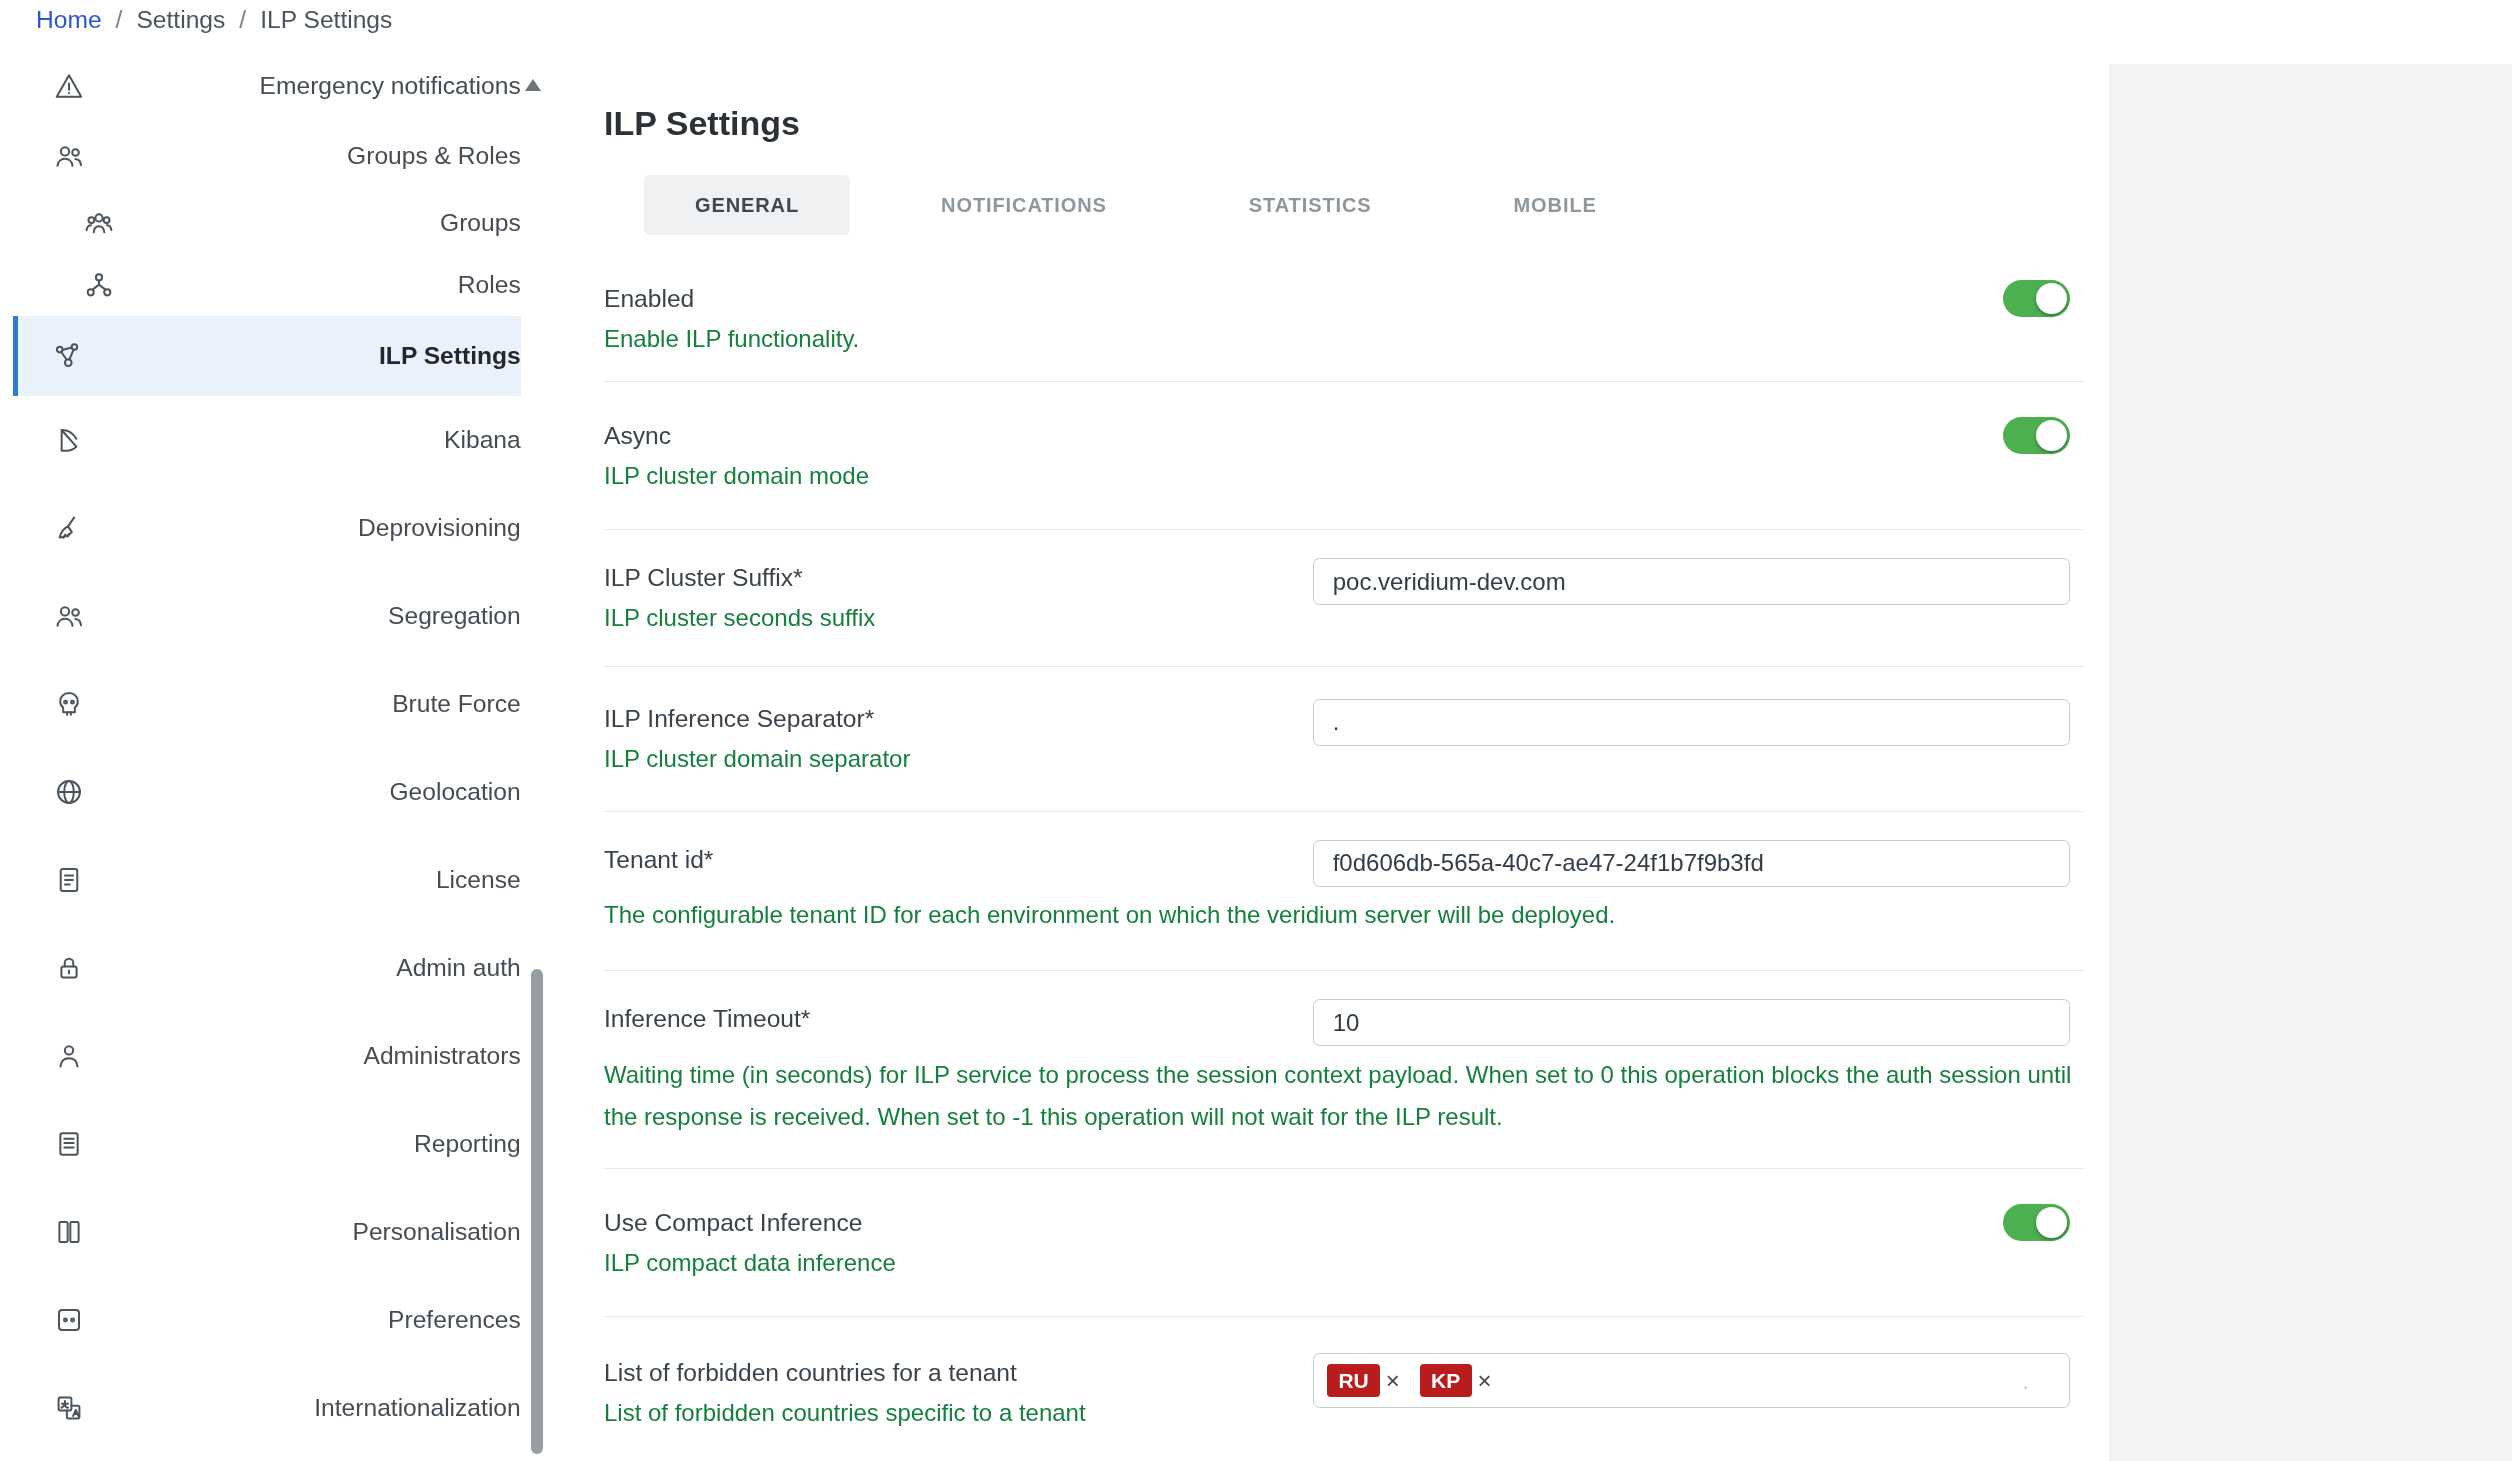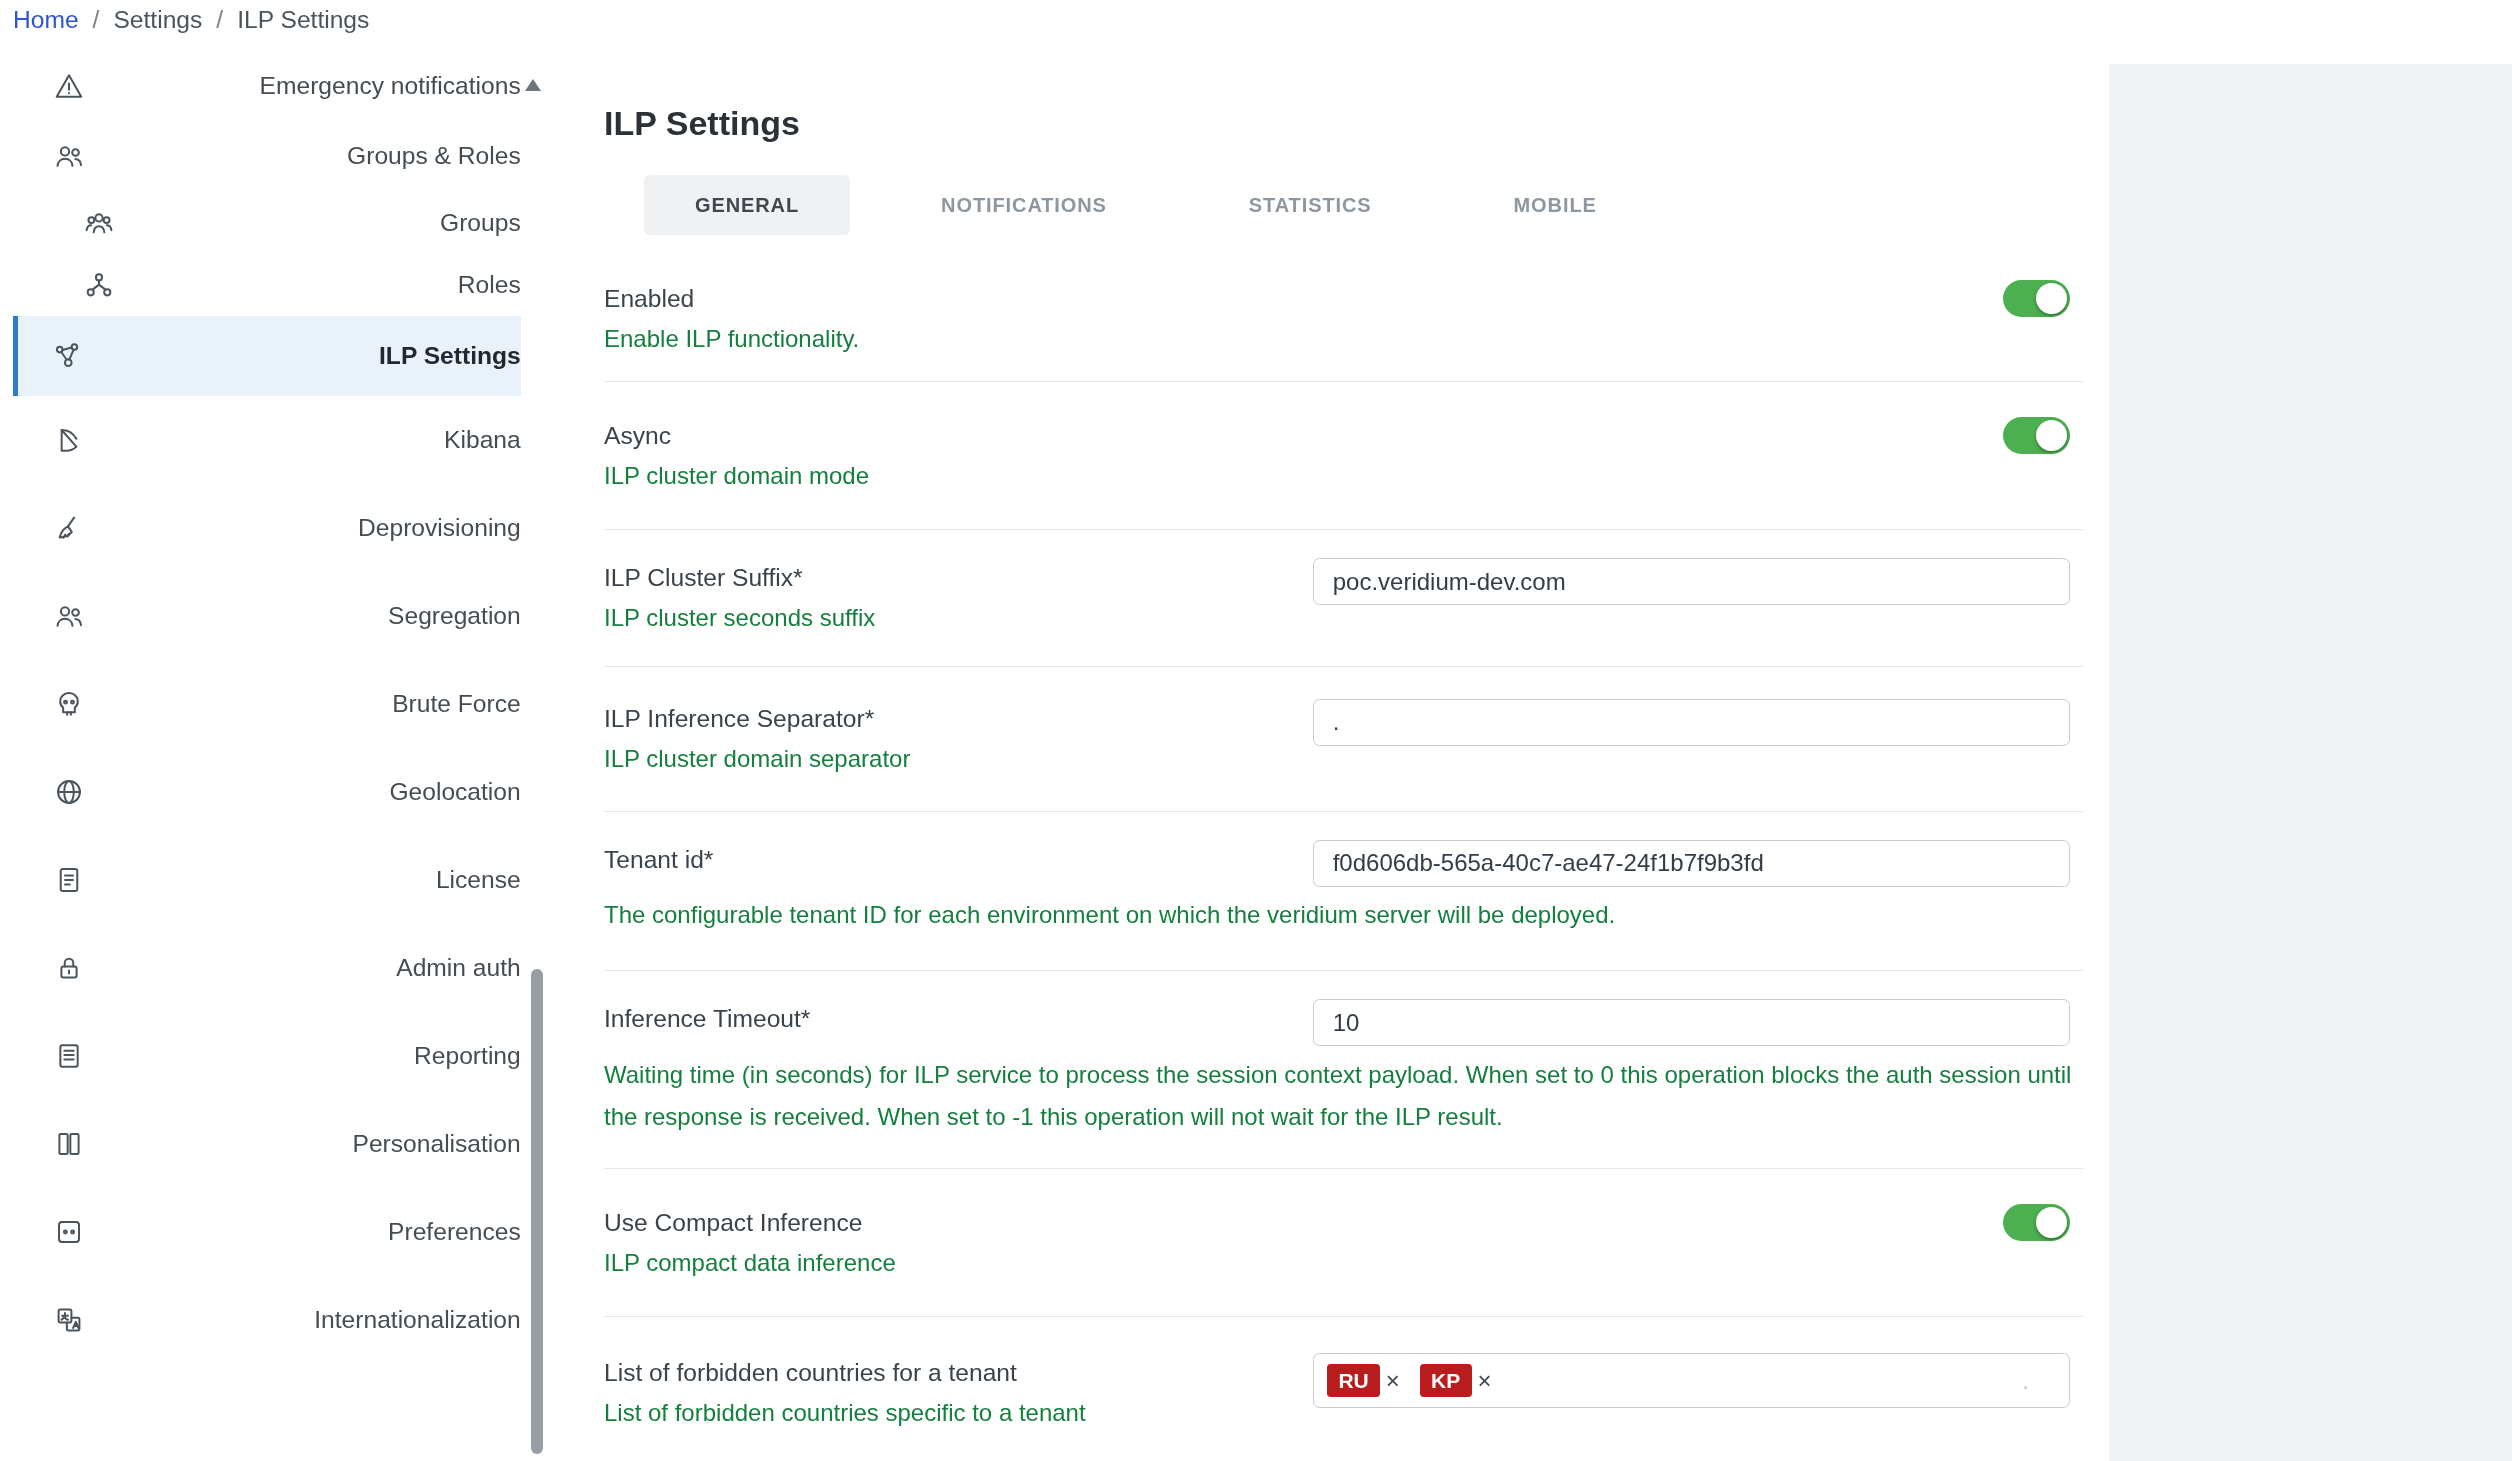--- a/index.html
+++ b/index.html
@@ -5,21 +5,21 @@
   html,body{margin:0;padding:0}
   body{
     width:2512px;height:1462px;position:relative;overflow:hidden;
     background:#ffffff;
     font-family:"Liberation Sans",sans-serif;
     -webkit-font-smoothing:antialiased;
   }
 
   
   .breadcrumb{
-    position:absolute;left:13px;top:0;height:40px;
+    position:absolute;left:36px;top:0;height:40px;
     display:flex;align-items:center;gap:14px;font-size:24.6px;
   }
   .bc-link{color:#2d55cf;cursor:pointer}
   .bc-sep{color:#79818a}
   .bc-item,.bc-current{color:#4b545c}
 
   
   .right-bg{
     position:absolute;left:2109px;top:64px;right:0;bottom:0;
     background:#f2f3f5;
@@ -263,20 +263,29 @@
       <span class="icon">
           <svg viewBox="0 0 24 24">
             <rect x="6.3" y="10.8" width="11.4" height="8.4" rx="1.5"></rect>
             <path d="M8.8 10.8V8.3a3.2 3.2 0 0 1 6.4 0v2.5"></path>
             <path d="M12 13.8v2.4"></path>
           </svg>
         </span>
       <span class="sl">Admin auth</span>
     </div>
 
+    <div class="si">
+      <span class="icon">
+          <svg viewBox="0 0 24 24">
+            <circle cx="12" cy="7.8" r="3.1"></circle>
+            <path d="M5.6 19.8c.4-4 3-6.2 6.4-6.2s6 2.2 6.4 6.2"></path>
+          </svg>
+        </span>
+      <span class="sl">Administrators</span>
+    </div>
 
     <div class="si">
       <span class="icon">
           <svg viewBox="0 0 24 24">
             <rect x="5.5" y="4" width="13" height="16" rx="1.5"></rect>
             <path d="M8.5 8h7M8.5 11.3h7M8.5 14.6h7"></path>
           </svg>
         </span>
       <span class="sl">Reporting</span>
     </div>

